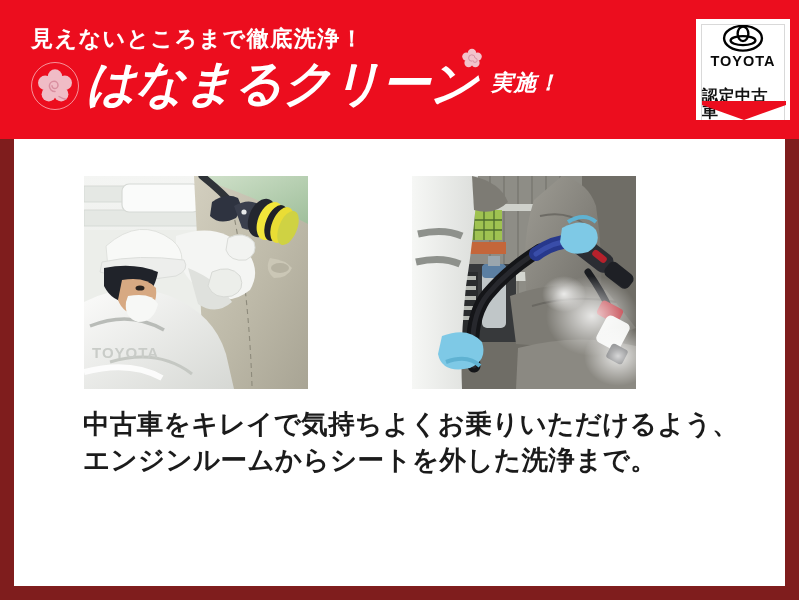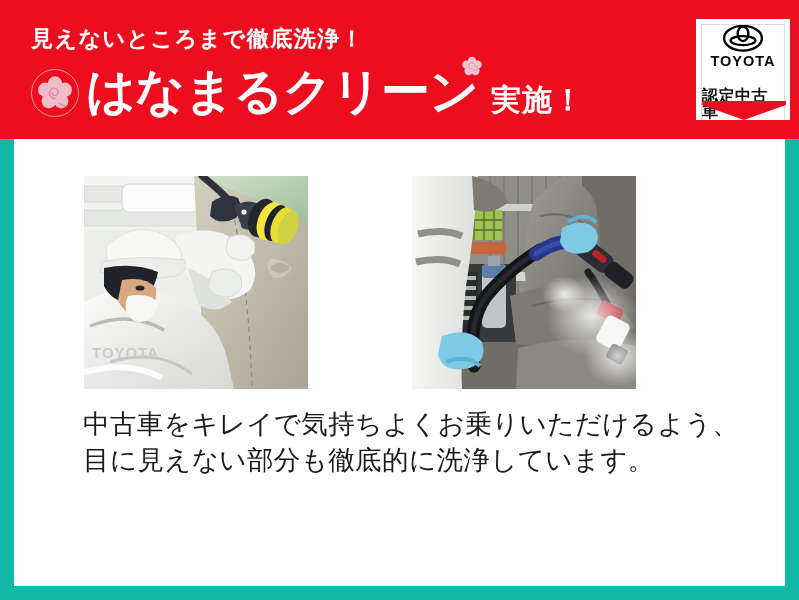--- a/index.html
+++ b/index.html
@@ -6,21 +6,21 @@
   html, body {
     width: 799px; height: 600px;
     font-family: "Liberation Sans", "DejaVu Sans", sans-serif;
     background: #ffffff;
     overflow: hidden;
   }
 
   #poster {
     position: relative;
     width: 799px; height: 600px;
-    background: #14b8a6;
+    background: #7f1d1d;
     overflow: hidden;
   }
 
   
   #header-band {
     position: absolute;
     left: 0; top: 0;
     width: 799px; height: 139px;
     background: #ec0d1e;
   }
@@ -35,22 +35,22 @@
     line-height: 1;
     white-space: nowrap;
     text-shadow: 0 0 1px rgba(255,255,255,0.35);
   }
 
   
   #logotype-row {
     position: absolute;
     left: 30px; top: 61px;
     display: flex;
-    align-items: center;
     height: 64px;
+    font-style: italic;
   }
 
   #hanamaru-badge {
     position: relative;
     width: 50px; height: 50px;
     flex: 0 0 auto;
     margin-right: 6px;
   }
   #hanamaru-badge .ring {
     position: absolute;
@@ -78,21 +78,21 @@
 
   #logo-kana .tail-flower {
     position: absolute;
     right: -4px;
     top: -11px;
     width: 20px; height: 20px;
   }
 
   #jisshi {
     color: #ffffff;
-    font-size: 30px;
+    font-size: 22px;
     font-weight: bold;
     letter-spacing: 1px;
     white-space: nowrap;
     margin-left: 13px;
     position: relative;
     top: 7px;
   }
 
   
   #toyota-logo {
@@ -161,21 +161,21 @@
 
   
   #body-copy {
     position: absolute;
     left: 69px; top: 268px;
     width: 660px;
     color: #1b1b1b;
     font-size: 26.5px;
     line-height: 35.5px;
     letter-spacing: 0.4px;
-    font-weight: 400;
+    font-weight: 700;
   }
   #body-copy .line { white-space: nowrap; display: block; }
 </style>
 </head>
 <body>
 
 <div id="poster">
 
   <div id="header-band">
 
@@ -394,16 +394,16 @@
 
           <ellipse cx="180" cy="140" rx="46" ry="40" fill="url(#steamG)"></ellipse>
           <ellipse cx="206" cy="180" rx="34" ry="30" fill="url(#steamG)"></ellipse>
           <ellipse cx="152" cy="118" rx="22" ry="18" fill="url(#steamG)"></ellipse>
         </svg>
       </div>
     </div>
 
     <div id="body-copy">
       <span class="line">中古車をキレイで気持ちよくお乗りいただけるよう、</span>
-      <span class="line">目に見えない部分も徹底的に洗浄しています。</span>
+      <span class="line">エンジンルームからシートを外した洗浄まで。</span>
     </div>
   </div>
 </div>
 
 </body></html>

